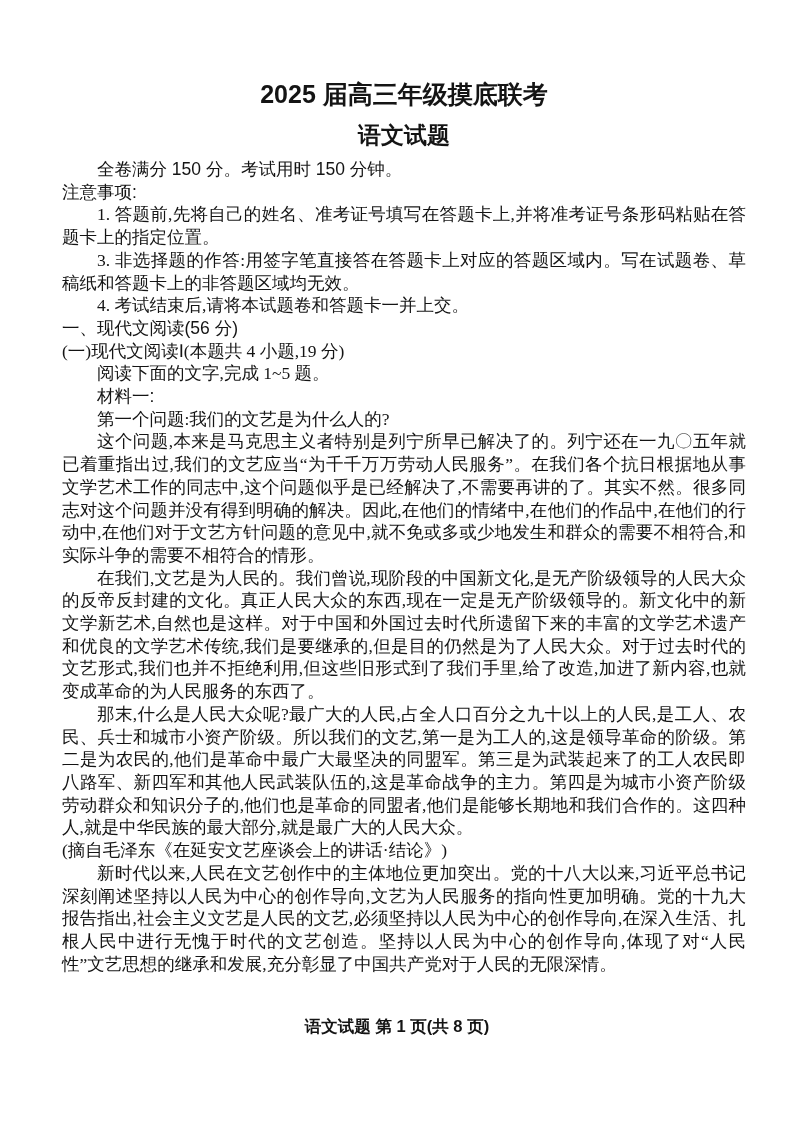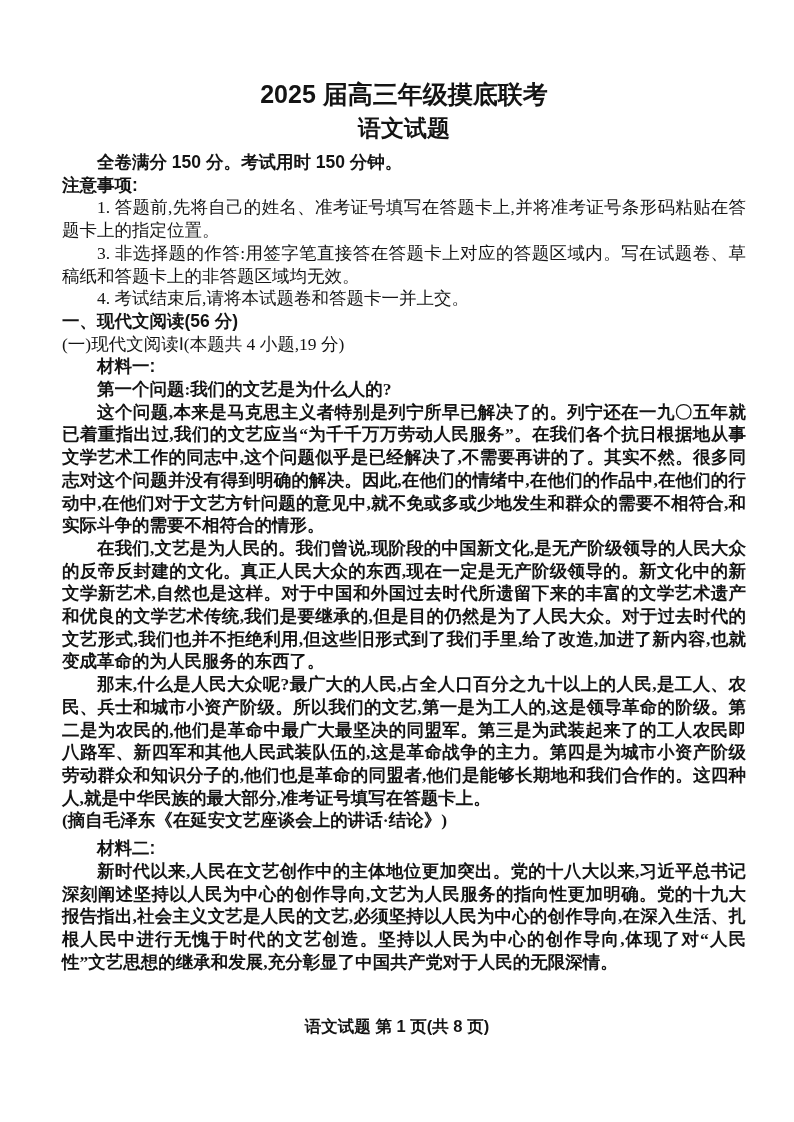--- a/index.html
+++ b/index.html
@@ -28,43 +28,42 @@
     font-size: 25px;
     line-height: 33px;
     margin: 0;
   }
   .subtitle {
     text-align: center;
     font-family: "Liberation Sans", sans-serif;
     font-weight: 700;
     font-size: 23px;
     line-height: 34px;
-    margin: 0 0 6px 0;
+    margin: 7px 0 6px 0;
   }
   .content {
     font-size: 17.5px;
     line-height: 22.7px;
   }
   .content p {
     margin: 0;
     text-align: justify;
   }
   .indent {
     text-indent: 2em;
   }
   .hei {
     font-family: "Liberation Sans", sans-serif;
-    font-weight: 700;
+    font-weight: 400;
   }
   .song {
     font-family: "Liberation Serif", serif;
   }
   .kai {
     font-family: "Liberation Serif", serif;
-    font-weight: bold;
   }
   .attribution {
     text-align: center;
   }
   .material2-label {
     margin-top: 5px !important;
   }
   .footer {
     position: absolute;
     left: 0;
@@ -88,28 +87,28 @@
 
     <p class="indent hei">全卷满分 150 分。考试用时 150 分钟。</p>
 
     <p class="hei">注意事项:</p>
     <p class="indent song">1. 答题前,先将自己的姓名、准考证号填写在答题卡上,并将准考证号条形码粘贴在答题卡上的指定位置。</p>
     <p class="indent song">3. 非选择题的作答:用签字笔直接答在答题卡上对应的答题区域内。写在试题卷、草稿纸和答题卡上的非答题区域均无效。</p>
     <p class="indent song">4. 考试结束后,请将本试题卷和答题卡一并上交。</p>
 
     <p class="hei">一、现代文阅读(56 分)</p>
     <p class="song">(一)现代文阅读Ⅰ(本题共 4 小题,19 分)</p>
+    <p class="indent song">阅读下面的文字,完成 1~5 题。</p>
 
     <p class="indent hei">材料一:</p>
     <p class="indent kai">第一个问题:我们的文艺是为什么人的?</p>
     <p class="indent kai">这个问题,本来是马克思主义者特别是列宁所早已解决了的。列宁还在一九〇五年就已着重指出过,我们的文艺应当“为千千万万劳动人民服务”。在我们各个抗日根据地从事文学艺术工作的同志中,这个问题似乎是已经解决了,不需要再讲的了。其实不然。很多同志对这个问题并没有得到明确的解决。因此,在他们的情绪中,在他们的作品中,在他们的行动中,在他们对于文艺方针问题的意见中,就不免或多或少地发生和群众的需要不相符合,和实际斗争的需要不相符合的情形。</p>
     <p class="indent kai">在我们,文艺是为人民的。我们曾说,现阶段的中国新文化,是无产阶级领导的人民大众的反帝反封建的文化。真正人民大众的东西,现在一定是无产阶级领导的。新文化中的新文学新艺术,自然也是这样。对于中国和外国过去时代所遗留下来的丰富的文学艺术遗产和优良的文学艺术传统,我们是要继承的,但是目的仍然是为了人民大众。对于过去时代的文艺形式,我们也并不拒绝利用,但这些旧形式到了我们手里,给了改造,加进了新内容,也就变成革命的为人民服务的东西了。</p>
-    <p class="indent kai">那末,什么是人民大众呢?最广大的人民,占全人口百分之九十以上的人民,是工人、农民、兵士和城市小资产阶级。所以我们的文艺,第一是为工人的,这是领导革命的阶级。第二是为农民的,他们是革命中最广大最坚决的同盟军。第三是为武装起来了的工人农民即八路军、新四军和其他人民武装队伍的,这是革命战争的主力。第四是为城市小资产阶级劳动群众和知识分子的,他们也是革命的同盟者,他们是能够长期地和我们合作的。这四种人,就是中华民族的最大部分,准考证号填写在答题卡上。</p>
+    <p class="indent kai">那末,什么是人民大众呢?最广大的人民,占全人口百分之九十以上的人民,是工人、农民、兵士和城市小资产阶级。所以我们的文艺,第一是为工人的,这是领导革命的阶级。第二是为农民的,他们是革命中最广大最坚决的同盟军。第三是为武装起来了的工人农民即八路军、新四军和其他人民武装队伍的,这是革命战争的主力。第四是为城市小资产阶级劳动群众和知识分子的,他们也是革命的同盟者,他们是能够长期地和我们合作的。这四种人,就是中华民族的最大部分,就是最广大的人民大众。</p>
     <p class="kai attribution">(摘自毛泽东《在延安文艺座谈会上的讲话·结论》)</p>
 
-    <p class="indent hei material2-label">材料二:</p>
     <p class="indent kai">新时代以来,人民在文艺创作中的主体地位更加突出。党的十八大以来,习近平总书记深刻阐述坚持以人民为中心的创作导向,文艺为人民服务的指向性更加明确。党的十九大报告指出,社会主义文艺是人民的文艺,必须坚持以人民为中心的创作导向,在深入生活、扎根人民中进行无愧于时代的文艺创造。坚持以人民为中心的创作导向,体现了对“人民性”文艺思想的继承和发展,充分彰显了中国共产党对于人民的无限深情。</p>
 
   </div>
 
   <div class="footer">语文试题 第 1 页(共 8 页)</div>
 
 </div>
 
 </body></html>

